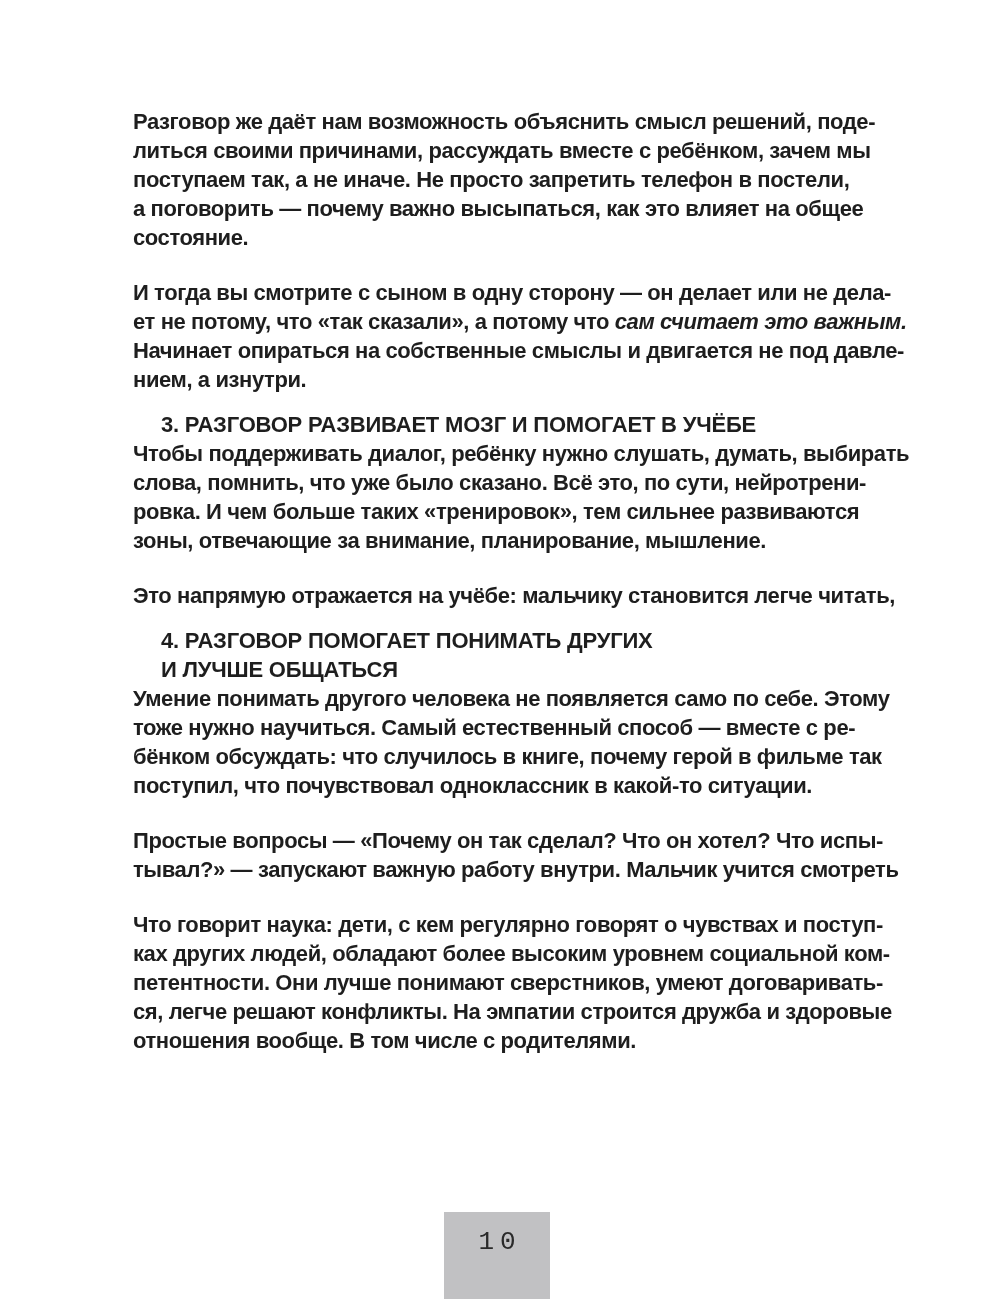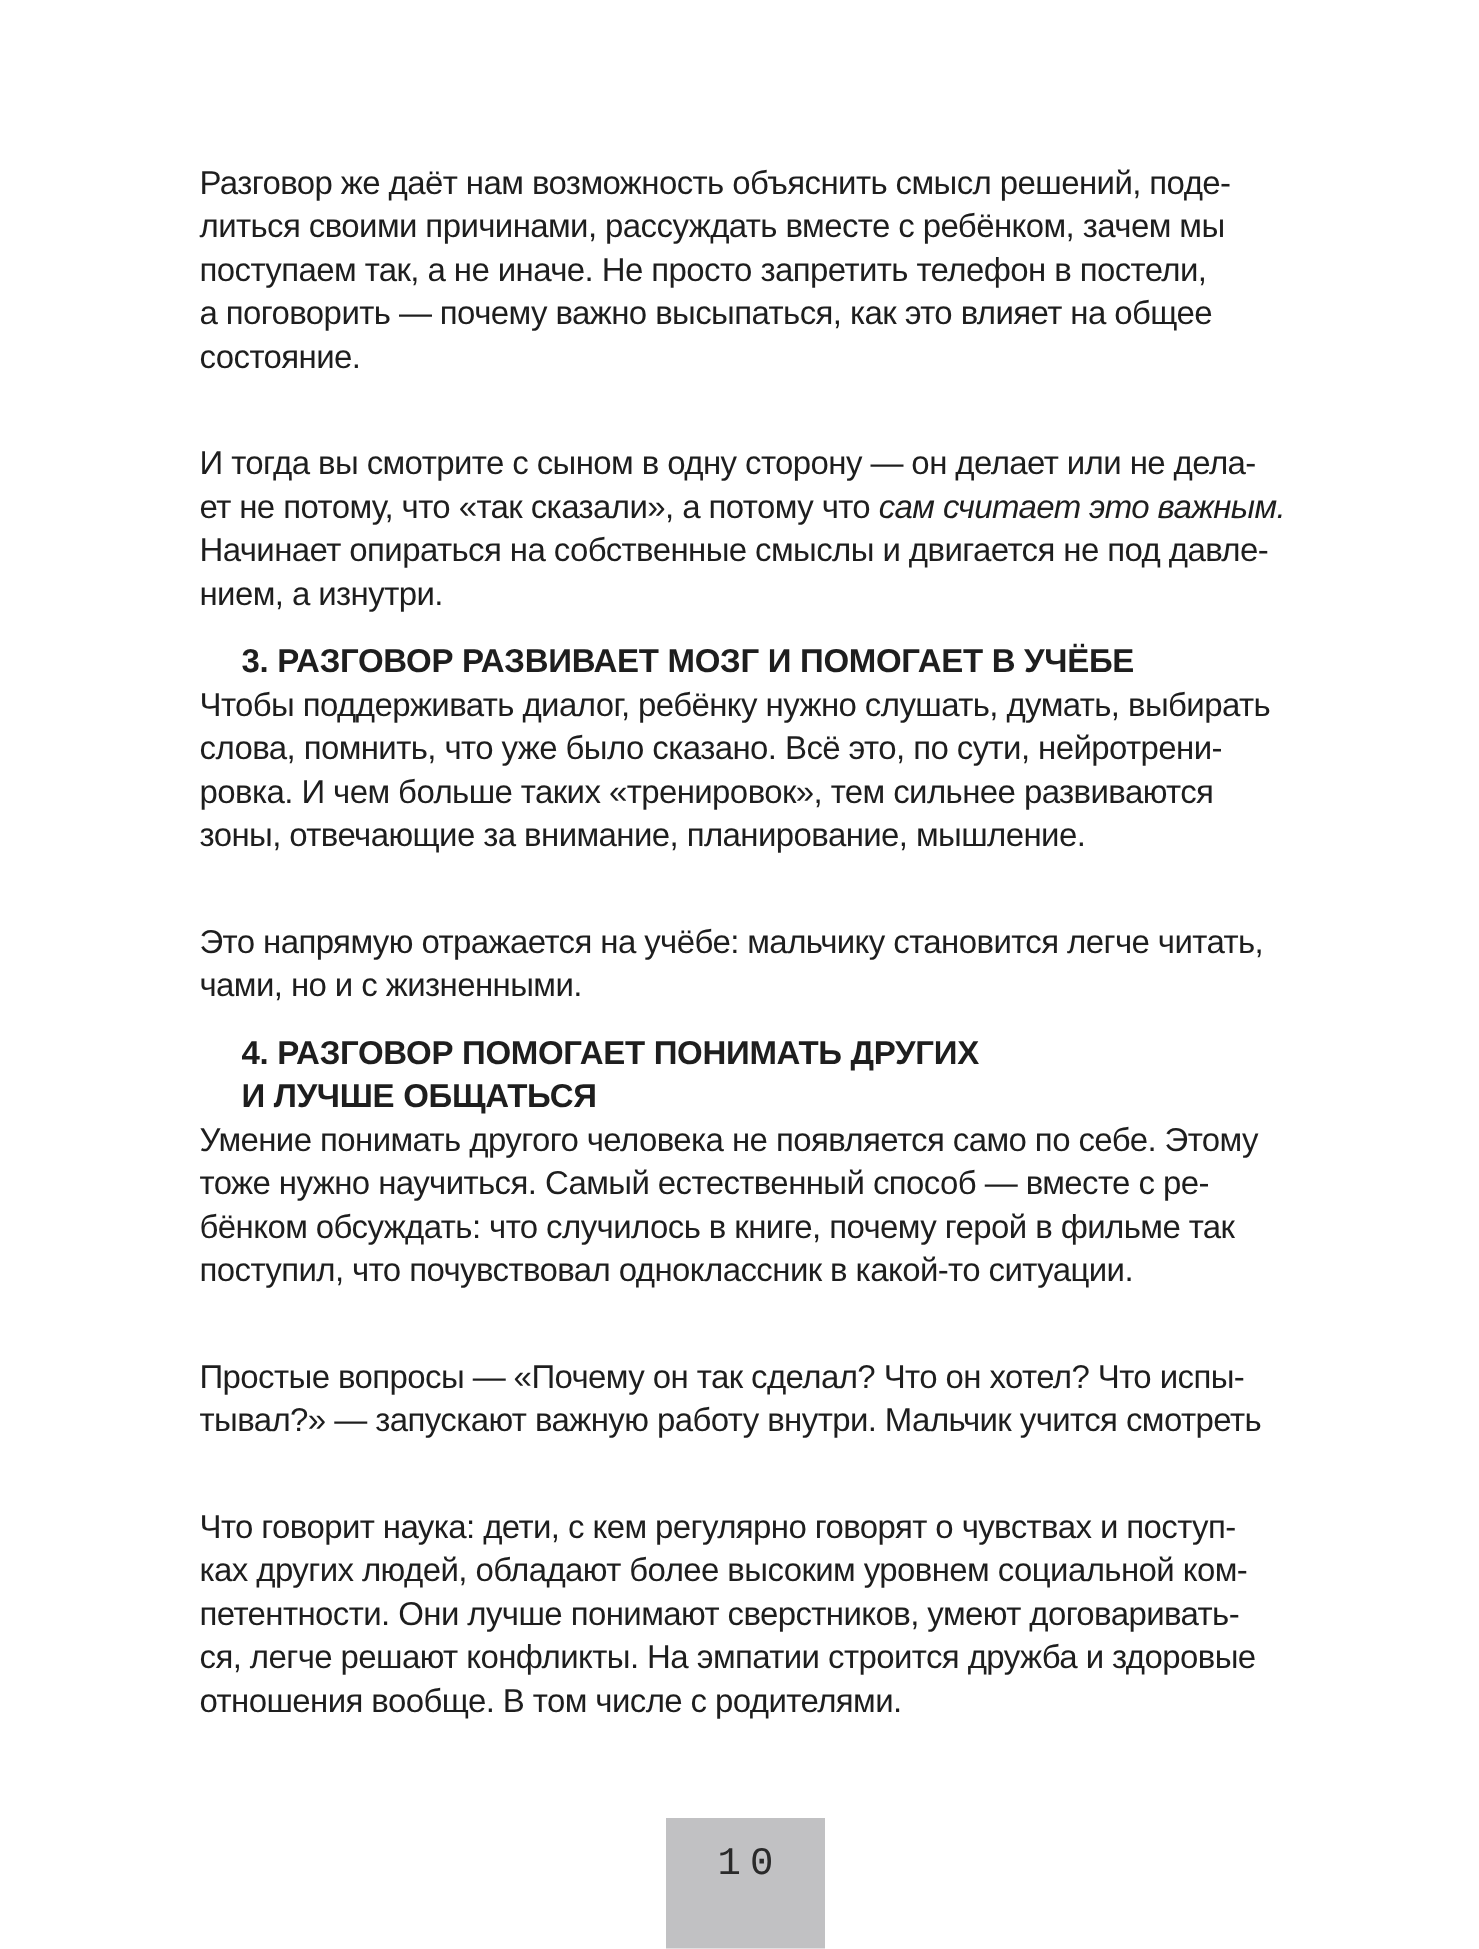--- a/index.html
+++ b/index.html
@@ -15,32 +15,33 @@
   }
   .page-text {
     position: absolute;
     left: 133px;
     top: 107px;
     width: 730px;
   }
   .block .line {
     line-height: 29px;
     white-space: nowrap;
+    font-weight: bold;
   }
   .block.p {
     font-size: 22px;
     font-weight: 500;
     letter-spacing: -0.4px;
   }
   .block.h {
     font-size: 22px;
     font-weight: 700;
     letter-spacing: -0.2px;
   }
-  .block + .block { margin-top: 42px; }
+  .block + .block { margin-top: 26px; }
   .block.h + .block.p { margin-top: 0; }
   .block.p + .block.h { margin-top: 16px; margin-left: 28px; }
   .it { font-style: italic; }
   .page-number-box {
     position: absolute;
     left: 444px;
     top: 1212px;
     width: 106px;
     height: 98px;
     text-align: center;
@@ -78,21 +79,20 @@
       <div class="line"><span>3. РАЗГОВОР РАЗВИВАЕТ МОЗГ И ПОМОГАЕТ В УЧЁБЕ</span></div>
     </div>
     <div class="block p">
       <div class="line"><span>Чтобы поддерживать диалог, ребёнку нужно слушать, думать, выбирать</span></div>
       <div class="line"><span>слова, помнить, что уже было сказано. Всё это, по сути, нейротрени-</span></div>
       <div class="line"><span>ровка. И чем больше таких «тренировок», тем сильнее развиваются</span></div>
       <div class="line"><span>зоны, отвечающие за внимание, планирование, мышление.</span></div>
     </div>
     <div class="block p">
       <div class="line"><span>Это напрямую отражается на учёбе: мальчику становится легче читать,</span></div>
-      <div class="line"><span>чами, но и с жизненными.</span></div>
     </div>
     <div class="block h">
       <div class="line"><span>4. РАЗГОВОР ПОМОГАЕТ ПОНИМАТЬ ДРУГИХ</span></div>
       <div class="line"><span>И ЛУЧШЕ ОБЩАТЬСЯ</span></div>
     </div>
     <div class="block p">
       <div class="line"><span>Умение понимать другого человека не появляется само по себе. Этому</span></div>
       <div class="line"><span>тоже нужно научиться. Самый естественный способ — вместе с ре-</span></div>
       <div class="line"><span>бёнком обсуждать: что случилось в книге, почему герой в фильме так</span></div>
       <div class="line"><span>поступил, что почувствовал одноклассник в какой-то ситуации.</span></div>

